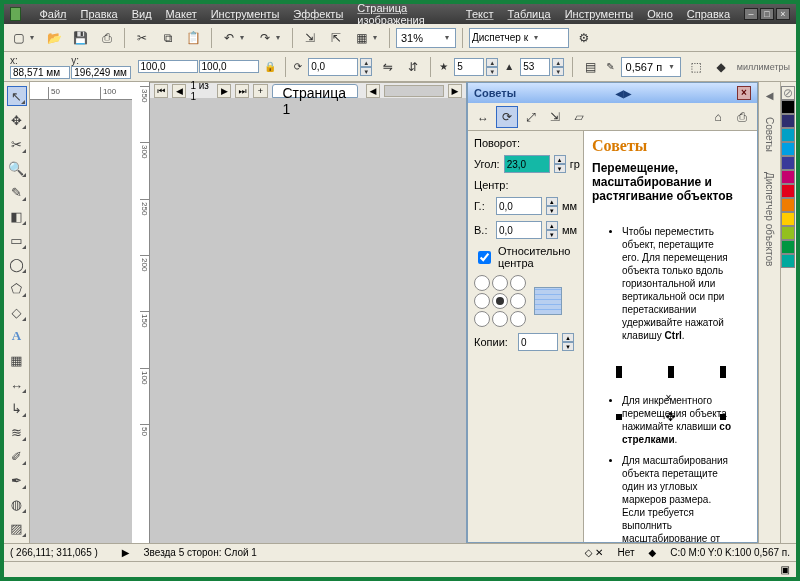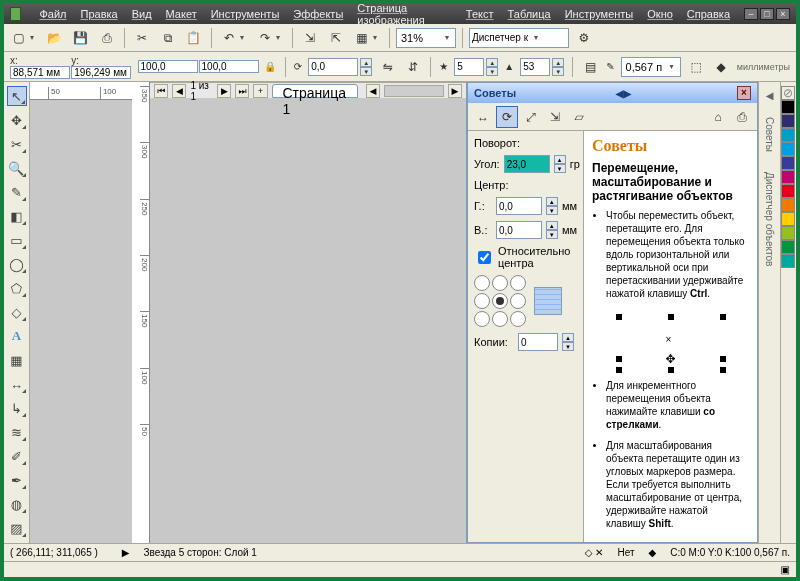--- a/index.html
+++ b/index.html
@@ -61,21 +61,21 @@
   .field-row input{width:46px;height:18px;border:1px solid #7f9db9;background:#fff;font-size:10px;padding:0 2px}
   .field-row input.selinp{background:#14b8a6}
   .anchor{display:grid;grid-template-columns:repeat(3,16px);grid-auto-rows:16px;gap:2px}
   .anchor span{border:1px solid #888;border-radius:50%;background:#fff;position:relative}
   .anchor span.on::after{content:"";position:absolute;inset:3px;border-radius:50%;background:#333}
   .gridico{width:28px;height:28px;background:repeating-linear-gradient(0deg,#b8cff0,#b8cff0 4px,#8db7f0 4px,#8db7f0 5px),repeating-linear-gradient(90deg,#b8cff0,#b8cff0 4px,#8db7f0 4px,#8db7f0 5px);border:1px solid #7f9db9}
   .apply{height:22px;border:1px solid #7f9db9;background:linear-gradient(#fff,#d6e5ff);border-radius:3px;font-size:11px}
   .hints-pane{flex:1;display:flex;flex-direction:column;min-height:0;padding:4px 8px 4px 8px;overflow:auto;background:#fff}
   .hints-pane h2{margin:2px 0 6px 0;font-size:16px;font-weight:bold;color:#d97a00;font-family:Georgia,serif}
   .hints-pane h3{margin:0 0 6px 0;font-size:12px;font-weight:bold}
-  .hints-pane ul{margin:0;padding-left:14px}
+  .hints-pane ul{margin:16px;padding-left:14px}
   .hints-pane li{margin-bottom:8px;font-size:10px;line-height:1.3}
   .hint-grid{position:relative;width:110px;height:90px;margin:6px auto;}
   .hh{width:6px;height:6px;background:#000;position:absolute}
   .docker-tabs{width:22px;background:#efece0;border-left:1px solid #aca899;display:flex;flex-direction:column;align-items:center;padding-top:8px;gap:12px;font-size:10px;color:#666}
   .vtab{writing-mode:vertical-rl;padding:4px 0}
   .palette{width:16px;background:#efece0;border-left:1px solid #aca899;display:flex;flex-direction:column;padding-top:4px;gap:0}
   .sw{width:14px;height:14px;border:1px solid #888}
   
   .status{height:18px;border-top:1px solid #aca899;background:#efece0;display:flex;align-items:center;font-size:10px;padding:0 6px;gap:14px}
   .status2{height:16px;border-top:1px solid #aca899;background:#efece0;font-size:10px;padding:0 6px;display:flex;align-items:center;gap:6px}

